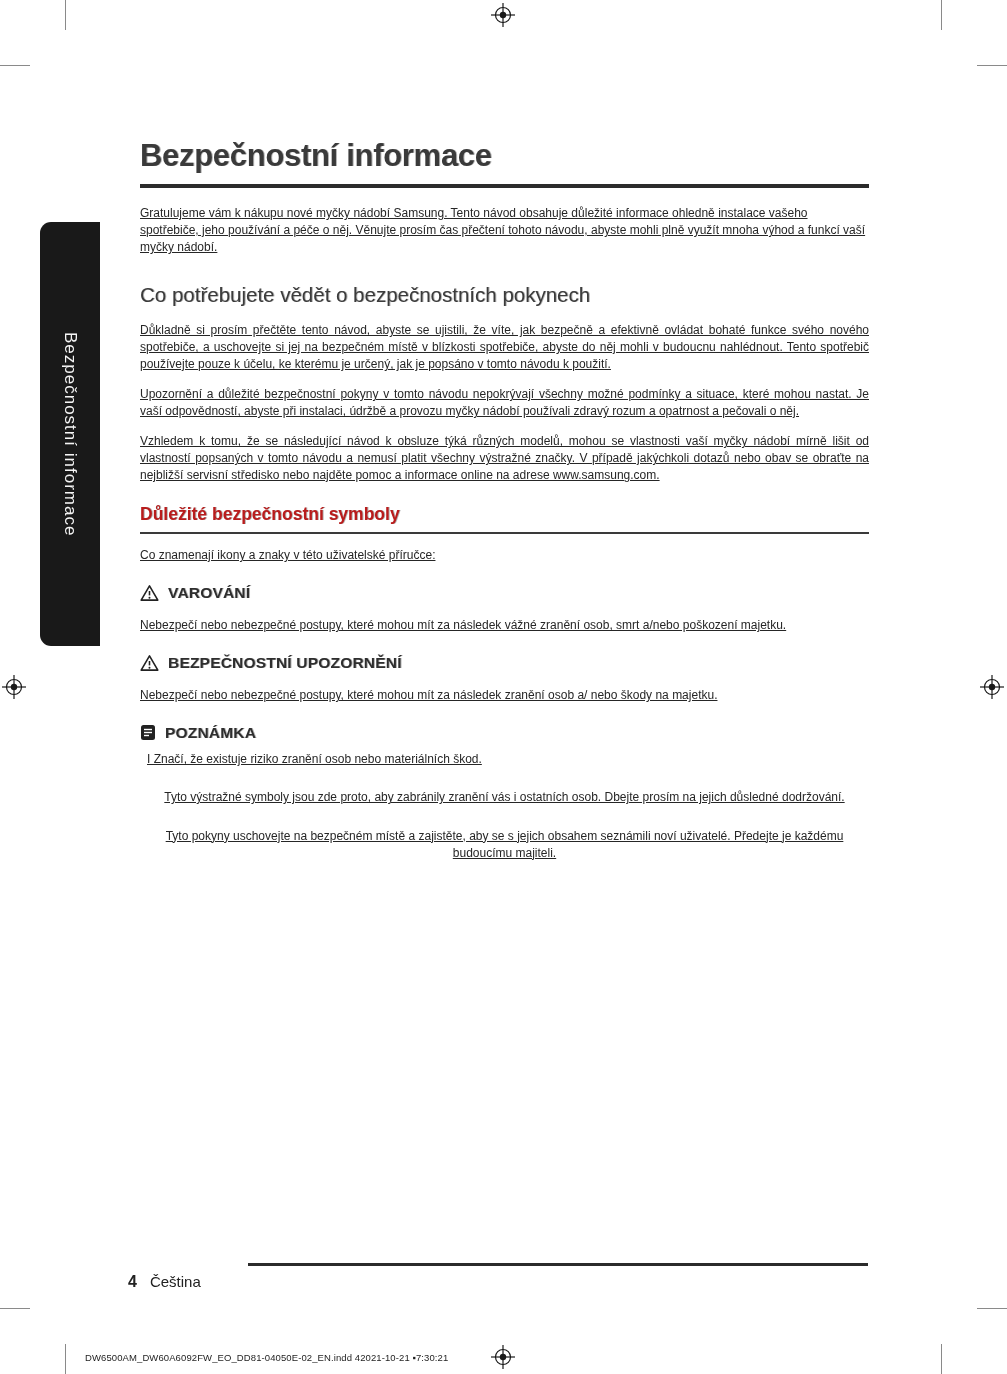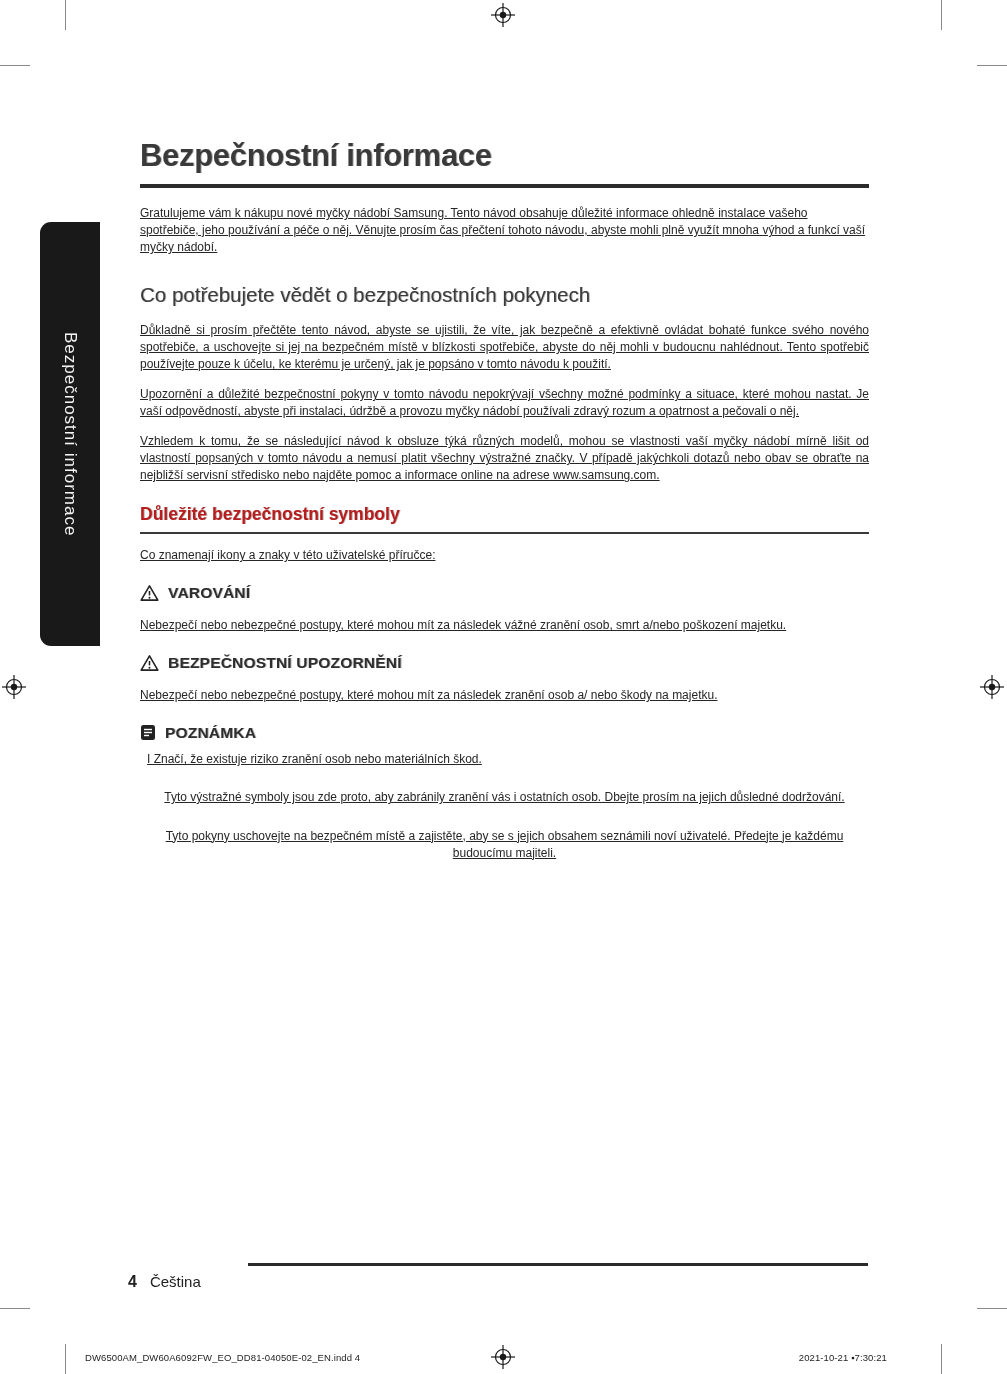--- a/index.html
+++ b/index.html
@@ -54,21 +54,21 @@
   .note-text{margin-top:6px;margin-left:7px;}
   .closing{margin-top:21px;text-align:center;}
   
   .footer{position:absolute;left:128px;top:1251px;display:flex;align-items:baseline;gap:13px;}
   .footer .pgnum{font-size:16px;font-weight:700;color:#222;}
   .footer .lang{font-size:15px;color:#222;margin-top:22px;}
   .footer-rule{position:absolute;left:248px;top:1263px;width:620px;height:3px;background:#2b2b2b;}
   
   .slug{
     position:absolute;left:85px;top:1352px;width:802px;
-    display:flex;justify-content:space-between;
+    display:flex;
     font-size:9.5px;color:#1e1e1e;letter-spacing:0.1px;
   }
 </style>
 </head>
 <body>
 
 <div class="page">
 
   <div class="crop v" style="left:65px;top:0;"></div>
   <div class="crop h" style="left:0;top:65px;"></div>

